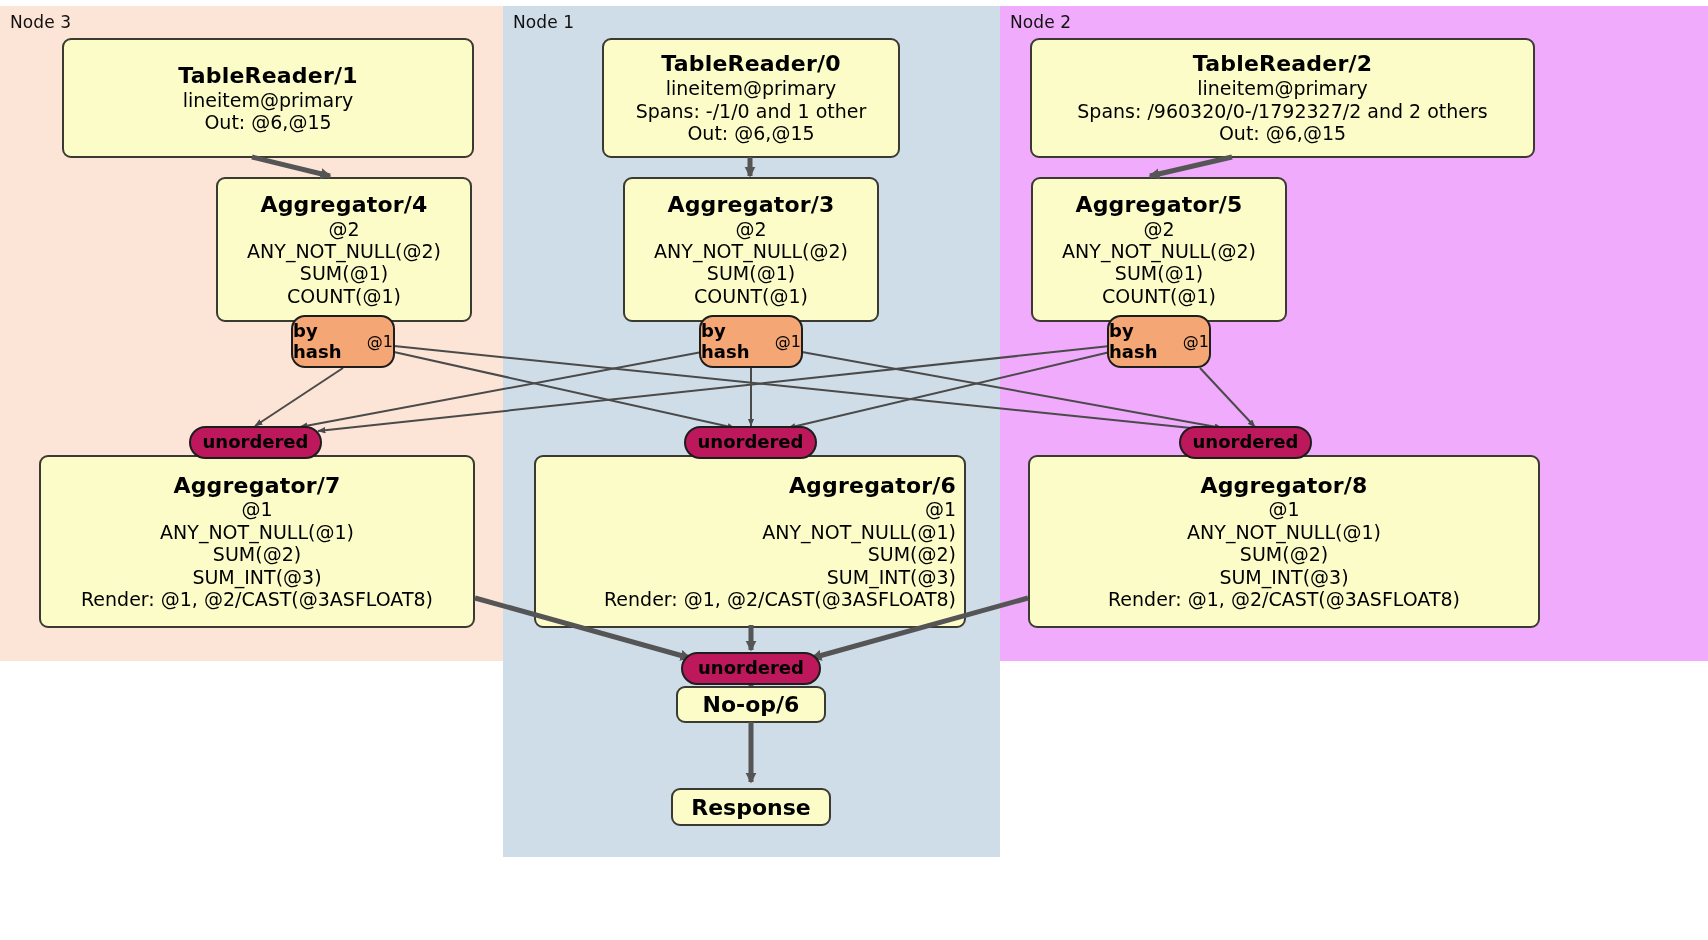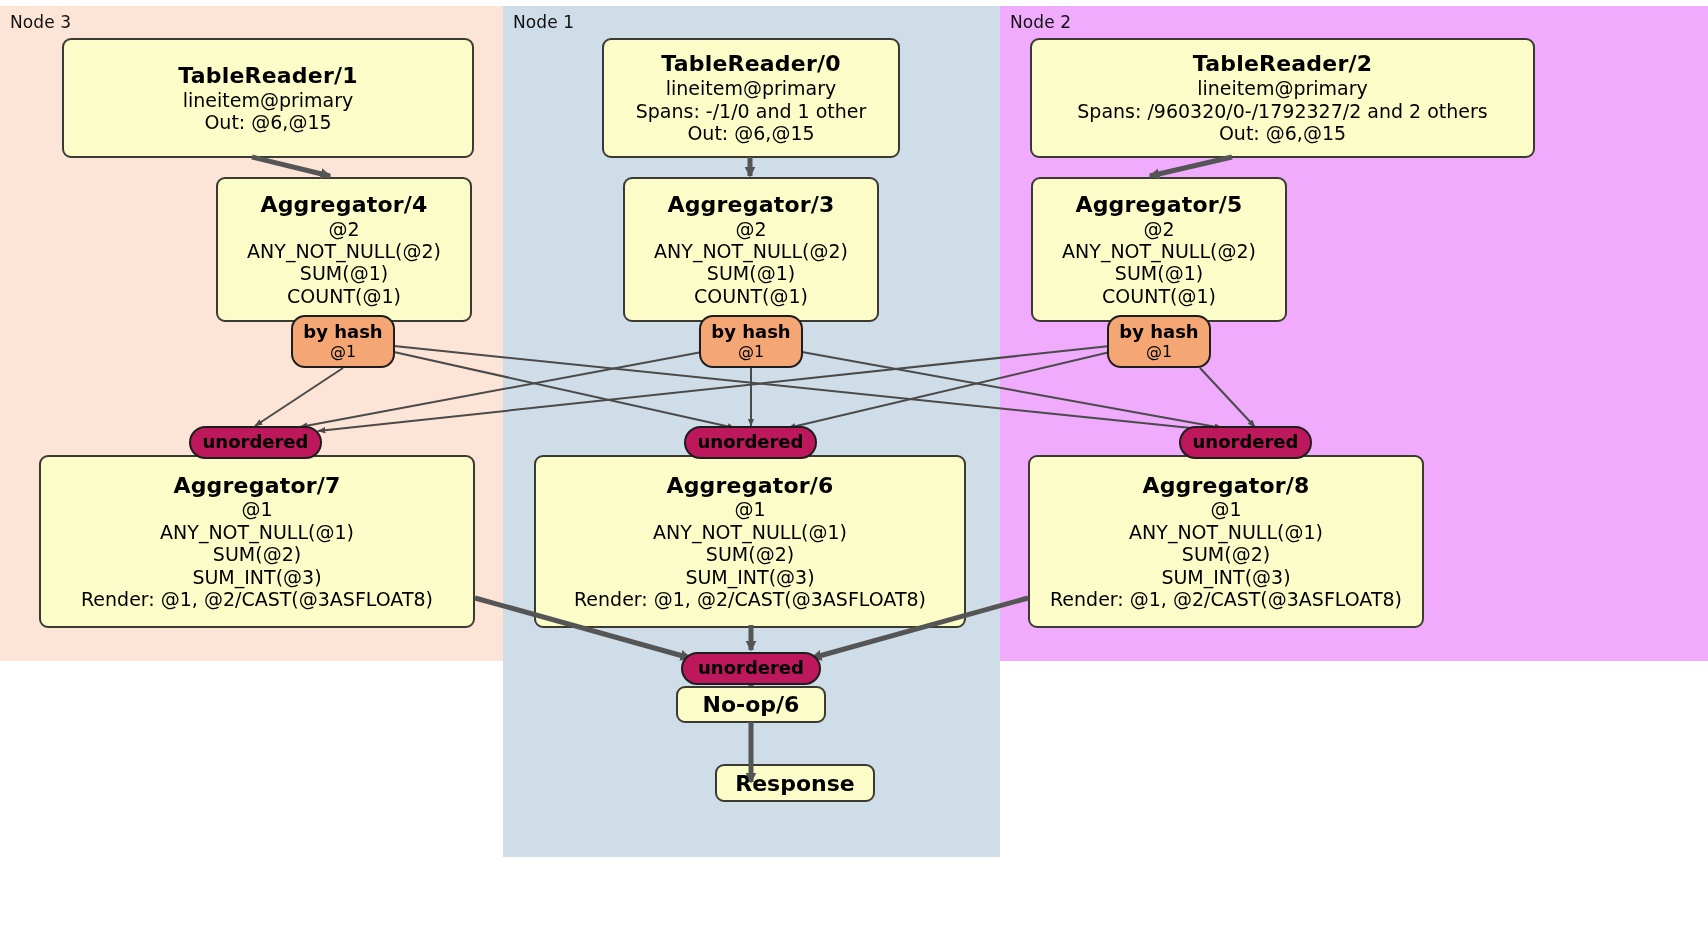--- a/index.html
+++ b/index.html
@@ -36,21 +36,21 @@
     position:absolute;box-sizing:border-box;
     background:#fcfcc8;border:2px solid #3a3a32;border-radius:9px;
     display:flex;align-items:center;justify-content:center;
     font-weight:bold;font-size:22px;color:#000;
   }
 
   
   .badge{
     position:absolute;box-sizing:border-box;
     border:2px solid #1d1d1d;border-radius:16px;
-    display:flex;flex-direction:column;align-items:center;justify-content:center;
+    display:flex;flex-direction:row;align-items:center;justify-content:center;
     color:#000;line-height:1.12;z-index:6;
   }
   .badge.hash{background:#f4a675;border-radius:14px;}
   .badge.ord {background:#be185d;border-radius:17px;}
   .badge .b1{font-weight:bold;font-size:18px;}
   .badge .b2{font-size:16px;}
 
   svg#wires{position:absolute;left:0;top:0;width:1708px;height:940px;pointer-events:none;z-index:3;}
 </style>
 </head>
@@ -152,38 +152,38 @@
 
   <div class="badge hash" style="left:699px;top:315px;width:104px;height:53px;">
     <div class="b1">by hash</div>
     <div class="b2">@1</div>
   </div>
 
   <div class="badge ord" style="left:684px;top:426px;width:133px;height:33px;">
     <div class="b1">unordered</div>
   </div>
 
-  <div class="proc" id="agg6" style="left:534px;top:455px;width:432px;height:173px;">
+  <div class="proc" id="agg6" style="left:534px;top:455px;width:432px;height:173px;align-items:flex-end;">
     <div class="ttl">Aggregator/6</div>
     <div class="ln">@1</div>
     <div class="ln">ANY_NOT_NULL(@1)</div>
     <div class="ln">SUM(@2)</div>
     <div class="ln">SUM_INT(@3)</div>
     <div class="ln">Render: @1, @2/CAST(@3ASFLOAT8)</div>
   </div>
 
   <div class="badge ord" style="left:681px;top:652px;width:140px;height:33px;">
     <div class="b1">unordered</div>
   </div>
 
   <div class="smallbox" style="left:676px;top:686px;width:150px;height:37px;">
     <span>No-op/6</span>
   </div>
 
-  <div class="smallbox" style="left:671px;top:764px;width:160px;height:38px;margin-left:44px;">
+  <div class="smallbox" style="left:671px;top:788px;width:160px;height:38px;">
     <span>Response</span>
   </div>
 
   <div class="proc" id="tr2" style="left:1030px;top:38px;width:505px;height:120px;">
     <div class="ttl">TableReader/2</div>
     <div class="ln">lineitem@primary</div>
     <div class="ln">Spans: /960320/0-/1792327/2 and 2 others</div>
     <div class="ln">Out: @6,@15</div>
   </div>
 
@@ -197,21 +197,21 @@
 
   <div class="badge hash" style="left:1107px;top:315px;width:104px;height:53px;">
     <div class="b1">by hash</div>
     <div class="b2">@1</div>
   </div>
 
   <div class="badge ord" style="left:1179px;top:426px;width:133px;height:33px;">
     <div class="b1">unordered</div>
   </div>
 
-  <div class="proc" id="agg8" style="left:1028px;top:455px;width:396px;height:173px;">
+  <div class="proc" id="agg8" style="left:1028px;top:455px;width:512px;height:173px;">
     <div class="ttl">Aggregator/8</div>
     <div class="ln">@1</div>
     <div class="ln">ANY_NOT_NULL(@1)</div>
     <div class="ln">SUM(@2)</div>
     <div class="ln">SUM_INT(@3)</div>
     <div class="ln">Render: @1, @2/CAST(@3ASFLOAT8)</div>
   </div>
 
 </div>
 

